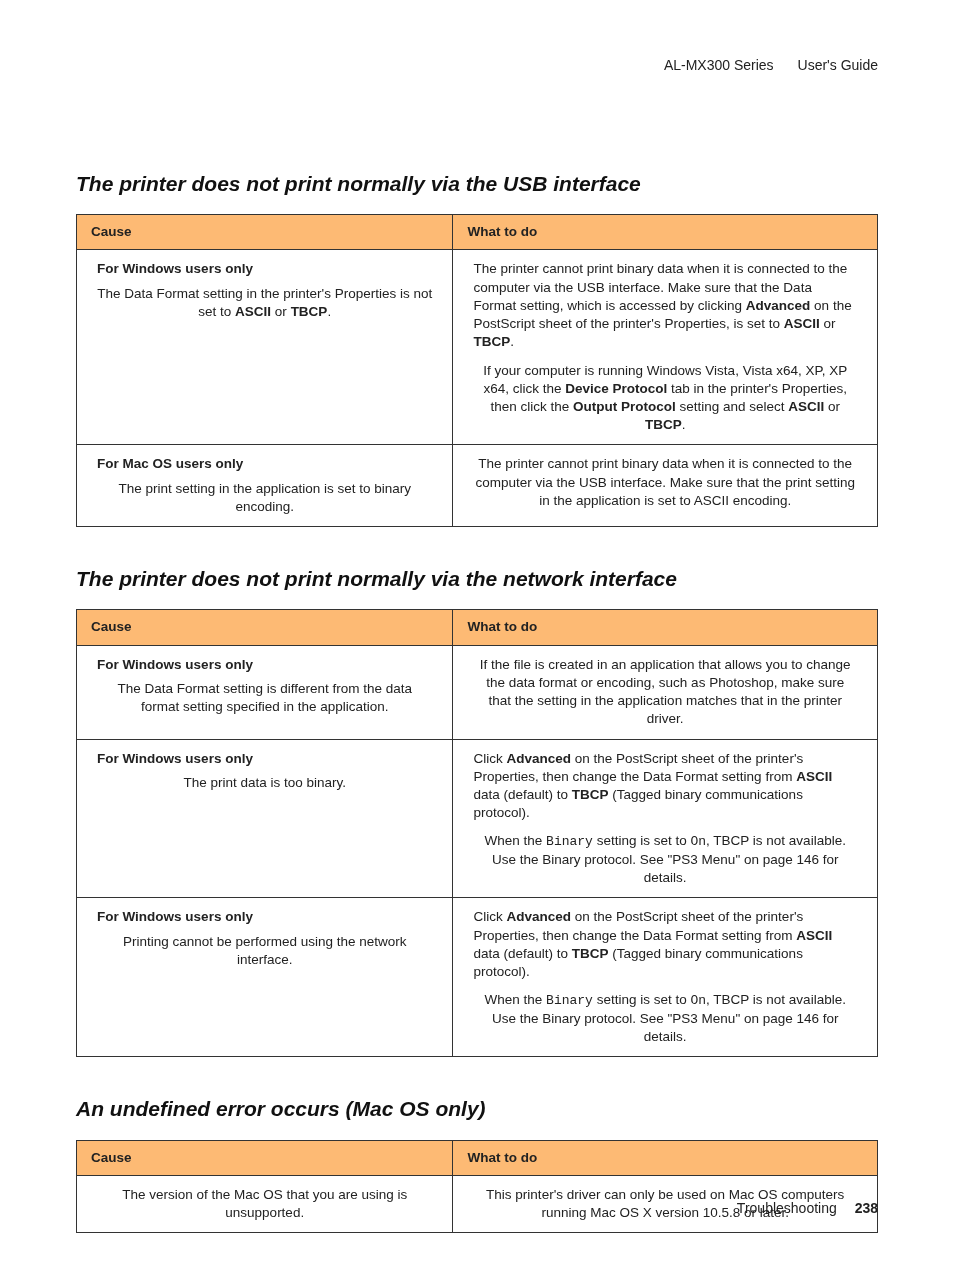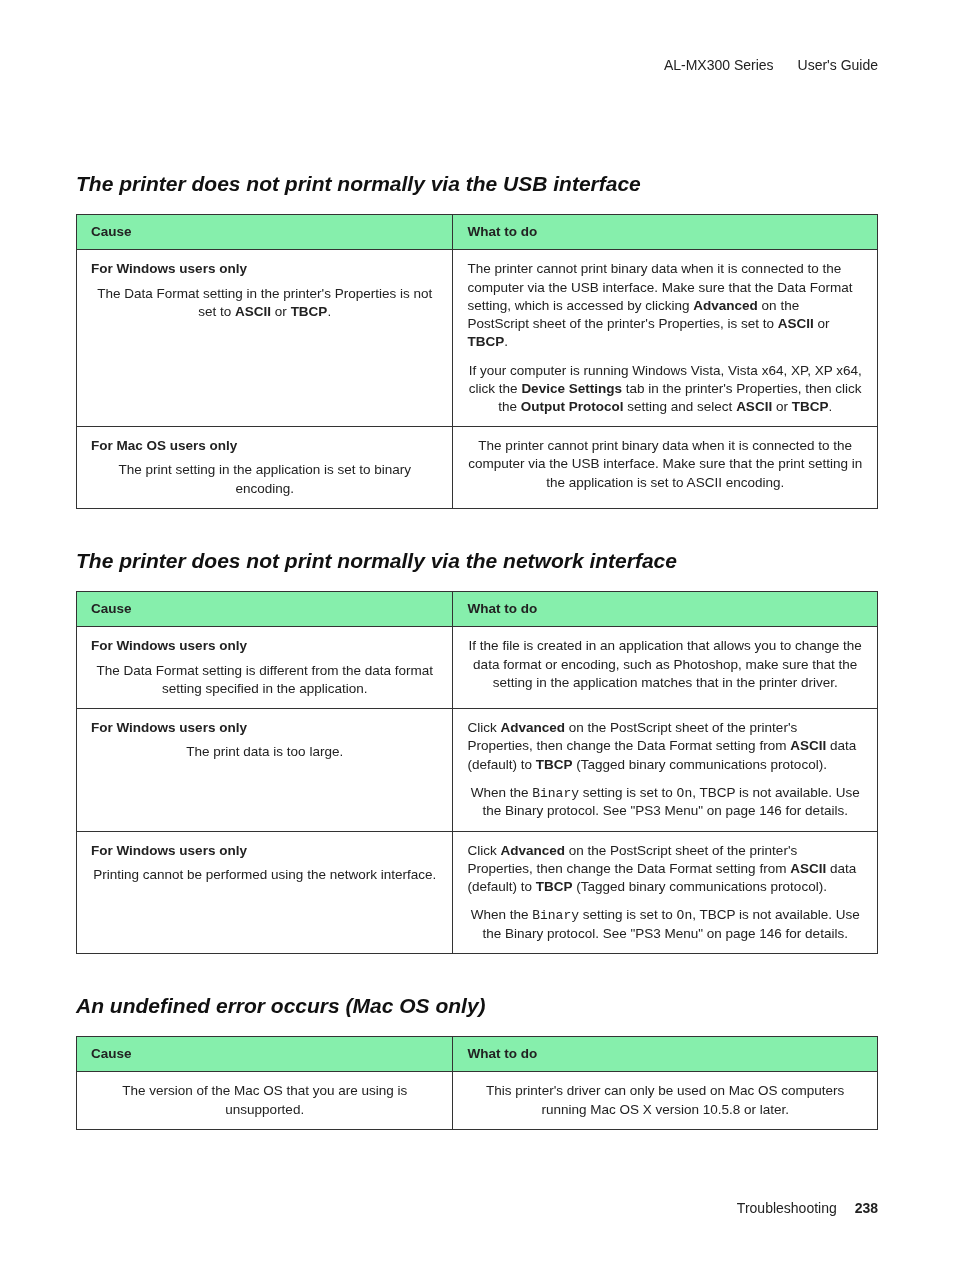--- a/index.html
+++ b/index.html
@@ -28,30 +28,30 @@
     color: #111;
     margin: 30px 0 16px 0;
   }
   table.issue {
     width: 100%;
     border-collapse: collapse;
     border: 1px solid #333;
     table-layout: fixed;
   }
   table.issue th {
-    background: #86efac;
+    background: #fdba74;
     font-weight: 700;
     text-align: left;
     border: 1px solid #333;
     padding: 8px 14px;
     font-size: 13.5px;
   }
   table.issue td {
     border: 1px solid #333;
-    padding: 10px 14px;
+    padding: 10px 20px;
     vertical-align: top;
     font-size: 13.5px;
   }
   table.issue col.left { width: 47%; }
   table.issue col.right { width: 53%; }
   .cause-title { font-weight: 700; display: block; margin-bottom: 6px; }
   p.para { margin-bottom: 10px; }
   p.para:last-child { margin-bottom: 0; text-align: center; }
   .b { font-weight: 700; }
   .mono { font-family: "Consolas","Courier New",monospace; font-size: 13px; }
@@ -92,21 +92,21 @@
         <span class="cause-title">For Windows users only</span>
         <p class="para">
           <span>The Data Format setting in the printer's Properties is not set to </span><span class="b">ASCII</span><span> or </span><span class="b">TBCP</span><span>.</span>
         </p>
       </td>
       <td>
         <p class="para">
           <span>The printer cannot print binary data when it is connected to the computer via the USB interface. Make sure that the Data Format setting, which is accessed by clicking </span><span class="b">Advanced</span><span> on the PostScript sheet of the printer's Properties, is set to </span><span class="b">ASCII</span><span> or </span><span class="b">TBCP</span><span>.</span>
         </p>
         <p class="para">
-          <span>If your computer is running Windows Vista, Vista x64, XP, XP x64, click the </span><span class="b">Device Settings</span><span> tab in the printer's Properties, then click the </span><span class="b">Output Protocol</span><span> setting and select </span><span class="b">ASCII</span><span> or </span><span class="b">TBCP</span><span>.</span>
+          <span>If your computer is running Windows Vista, Vista x64, XP, XP x64, click the </span><span class="b">Device Protocol</span><span> tab in the printer's Properties, then click the </span><span class="b">Output Protocol</span><span> setting and select </span><span class="b">ASCII</span><span> or </span><span class="b">TBCP</span><span>.</span>
         </p>
       </td>
     </tr>
     <tr>
       <td>
         <span class="cause-title">For Mac OS users only</span>
         <p class="para">The print setting in the application is set to binary encoding.</p>
       </td>
       <td>
         <p class="para">The printer cannot print binary data when it is connected to the computer via the USB interface. Make sure that the print setting in the application is set to ASCII encoding.</p>
@@ -133,21 +133,21 @@
         <span class="cause-title">For Windows users only</span>
         <p class="para">The Data Format setting is different from the data format setting specified in the application.</p>
       </td>
       <td>
         <p class="para">If the file is created in an application that allows you to change the data format or encoding, such as Photoshop, make sure that the setting in the application matches that in the printer driver.</p>
       </td>
     </tr>
     <tr>
       <td>
         <span class="cause-title">For Windows users only</span>
-        <p class="para">The print data is too large.</p>
+        <p class="para">The print data is too binary.</p>
       </td>
       <td>
         <p class="para">
           <span>Click </span><span class="b">Advanced</span><span> on the PostScript sheet of the printer's Properties, then change the Data Format setting from </span><span class="b">ASCII</span><span> data (default) to </span><span class="b">TBCP</span><span> (Tagged binary communications protocol).</span>
         </p>
         <p class="para">
           <span>When the </span><span class="mono">Binary</span><span> setting is set to </span><span class="mono">On</span><span>, TBCP is not available. Use the Binary protocol. See "PS3 Menu" on page 146 for details.</span>
         </p>
       </td>
     </tr>

